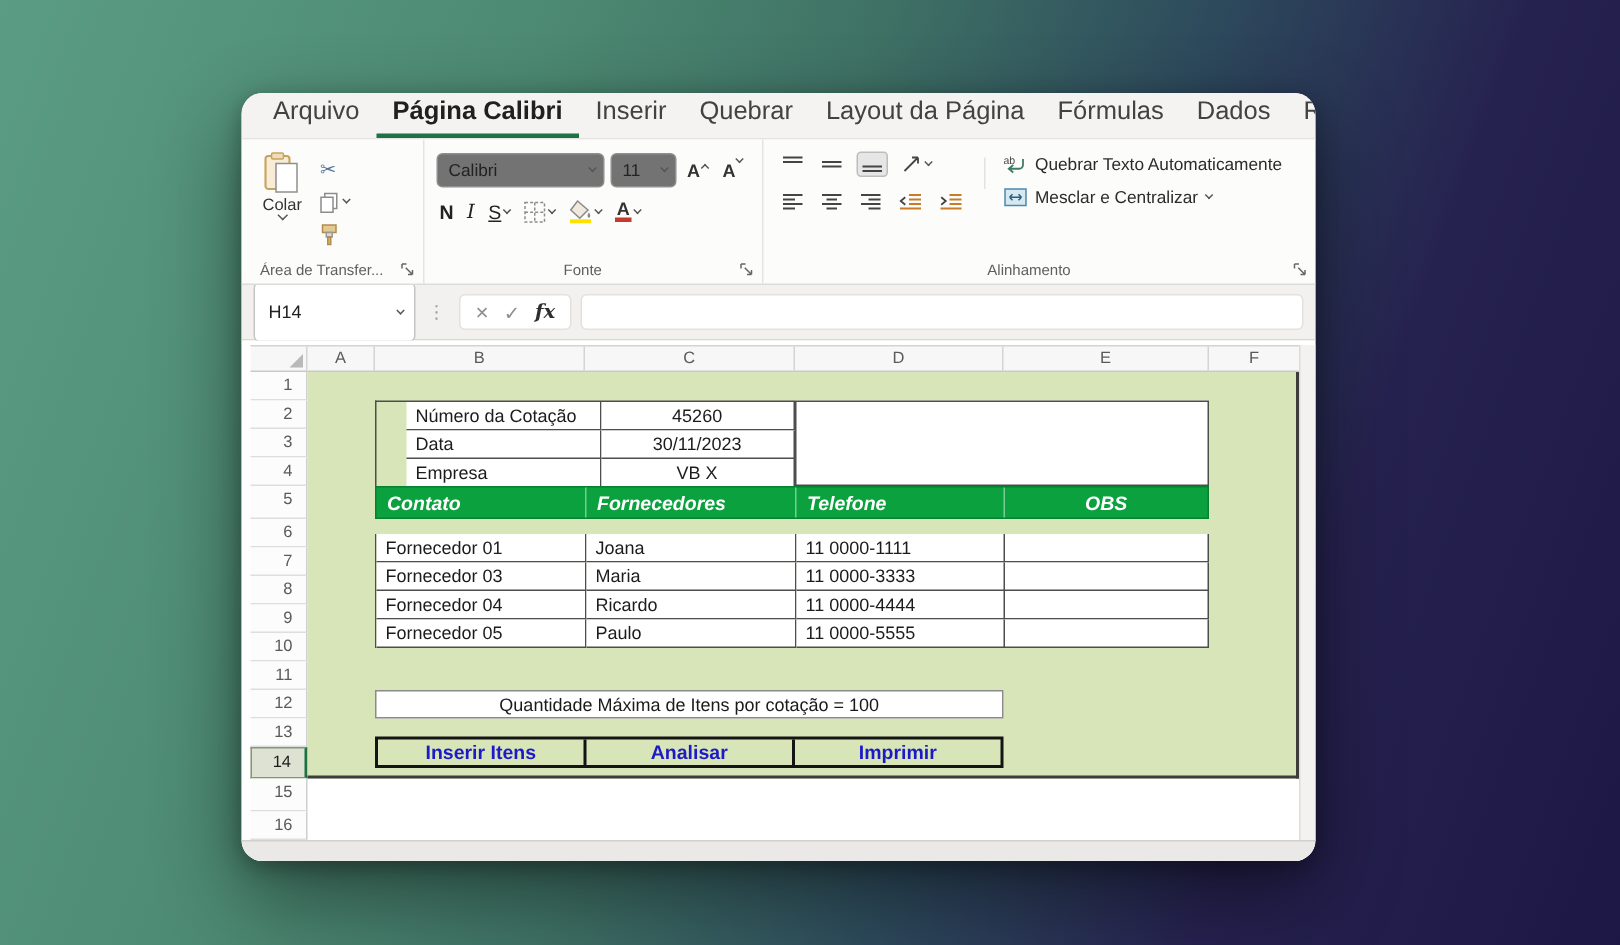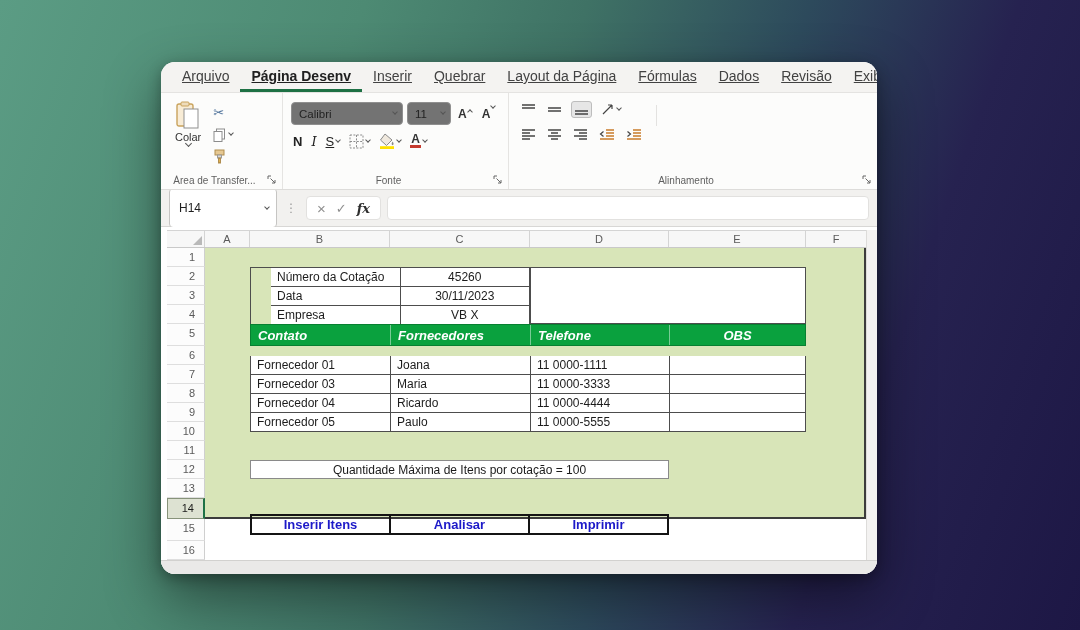--- a/index.html
+++ b/index.html
@@ -12,21 +12,21 @@
   }
 
   .window {
     position:absolute; left:161px; top:62px; width:716px; height:512px;
     background:#fff; border-radius:14px; overflow:hidden;
     box-shadow:0 22px 55px rgba(0,0,0,.45), 0 4px 14px rgba(0,0,0,.30);
   }
 
   
   .tabbar { height:31px; background:#f4f3f1; display:flex; align-items:flex-end; padding:0 0 0 10px; white-space:nowrap; overflow:hidden; border-bottom:1px solid #e4e3e1; }
-  .tab { padding:6px 11px 5px; font-size:14px; color:#424242; border-bottom:3px solid transparent; cursor:default;text-decoration:underline; }
+  .tab { padding:6px 11px 5px; font-size:17px; color:#424242; border-bottom:3px solid transparent; cursor:default; }
   .tab.active { font-weight:700; color:#202020; border-bottom-color:#1e7145; }
 
   
   .ribbon { position:relative; height:97px; background:#fcfcfb; border-bottom:1px solid #dddcda; display:flex; }
   .rgroup { position:relative; border-right:1px solid #e5e4e2; height:100%; }
   .glabel { position:absolute; bottom:3px; left:0; right:14px; text-align:center; font-size:10px; color:#5f5f5f; white-space:nowrap; overflow:hidden; }
   .launcher { position:absolute; bottom:4px; right:5px; width:10px; height:10px; }
 
   .g-clip { width:122px; }
   .clipwrap { display:flex; gap:12px; padding:8px 6px 0 14px; }
@@ -99,35 +99,35 @@
   .suphead { position:absolute; left:89px; top:97px; width:556px; height:22px; display:flex; background:#0aa13e; border:1px solid #078031; }
   .shcell { font-size:13px; font-weight:700; font-style:italic; color:#fff; display:flex; align-items:center; padding:0 7px; border-right:1px solid rgba(255,255,255,.45); }
   .shcell:last-child { border-right:none; justify-content:center; }
 
   .suprows { position:absolute; left:89px; top:129px; width:556px; border-left:1px solid #4d4d4d; }
   .srow { display:flex; height:19px; }
   .scell { border-right:1px solid #4d4d4d; border-bottom:1px solid #4d4d4d; background:#fff; font-size:12px; color:#1c1c1c; display:flex; align-items:center; padding:0 6px; }
 
   .notecell { position:absolute; left:89px; top:233px; width:419px; height:19px; background:#fff; border:1px solid #8a8a8a; display:flex; align-items:center; justify-content:center; font-size:12px; color:#1a1a1a; }
 
-  .actionrow { position:absolute; left:89px; top:287px; width:419px; height:21px; display:flex; border:2px solid #141414; }
+  .actionrow { position:absolute; left:89px; top:264px; width:419px; height:21px; display:flex; border:2px solid #141414; }
   .abtn { flex:1; display:flex; align-items:center; justify-content:center; font-size:13px; font-weight:700; color:#1c19c8; border-right:2px solid #141414; cursor:default; }
   .abtn:last-child { border-right:none; }
 
   svg { display:block; }
 </style>
 </head>
 <body>
 
 <div class="bg">
   <div class="window">
 
     <div class="tabbar">
       <div class="tab">Arquivo</div>
-      <div class="tab active">Página Desenv</div>
+      <div class="tab active">Página Calibri</div>
       <div class="tab">Inserir</div>
       <div class="tab">Quebrar</div>
       <div class="tab">Layout da Página</div>
       <div class="tab">Fórmulas</div>
       <div class="tab">Dados</div>
       <div class="tab">Revisão</div>
       <div class="tab">Exibir</div>
       <div class="tab">Desenv</div>
     </div>
 
@@ -282,20 +282,41 @@
                 </span>
               <span class="albtn">
                   <svg width="16" height="13" viewBox="0 0 16 13">
                     <path d="M7 2 H15 M7 5 H15 M7 8 H15 M1 11 H15" stroke="#c77b2b" stroke-width="1.3"></path>
                     <path d="M1.5 3.5 L4.5 6 L1.5 8.5" stroke="#444" fill="none" stroke-width="1.2"></path>
                   </svg>
                 </span>
             </div>
           </div>
           <div class="vline"></div>
+          <div class="wrapcol">
+            <div class="wrapbtn">
+              <span>
+                <svg width="16" height="14" viewBox="0 0 16 14">
+                  <text x="0" y="6.5" font-size="7" fill="#444" font-family="sans-serif">ab</text>
+                  <path d="M13 3 v4 a2.5 2.5 0 0 1 -2.5 2.5 H4 M6.5 7 L3.5 9.5 L6.5 12" stroke="#3e7d64" fill="none" stroke-width="1.2"></path>
+                </svg>
+              </span>
+              <span>Quebrar Texto Automaticamente</span>
+            </div>
+            <div class="wrapbtn">
+              <span>
+                <svg width="16" height="13" viewBox="0 0 16 13">
+                  <rect x="1" y="1" width="14" height="11" fill="#d4e9f2" stroke="#4f88a8"></rect>
+                  <path d="M4 6.5 H12 M4 6.5 l2 -2 M4 6.5 l2 2 M12 6.5 l-2 -2 M12 6.5 l-2 2" stroke="#2d5f7d" fill="none"></path>
+                </svg>
+              </span>
+              <span>Mesclar e Centralizar</span>
+              <span class="chev tiny"></span>
+            </div>
+          </div>
         </div>
         <div class="glabel">Alinhamento</div>
         <div class="launcher">
           <svg width="9" height="9" viewBox="0 0 9 9">
               <path d="M1 1 H4 M1 1 V4 M8 8 H5 M8 8 V5 M3.5 3.5 L8 8" stroke="#666" fill="none"></path>
             </svg>
         </div>
       </div>
     </div>
 

